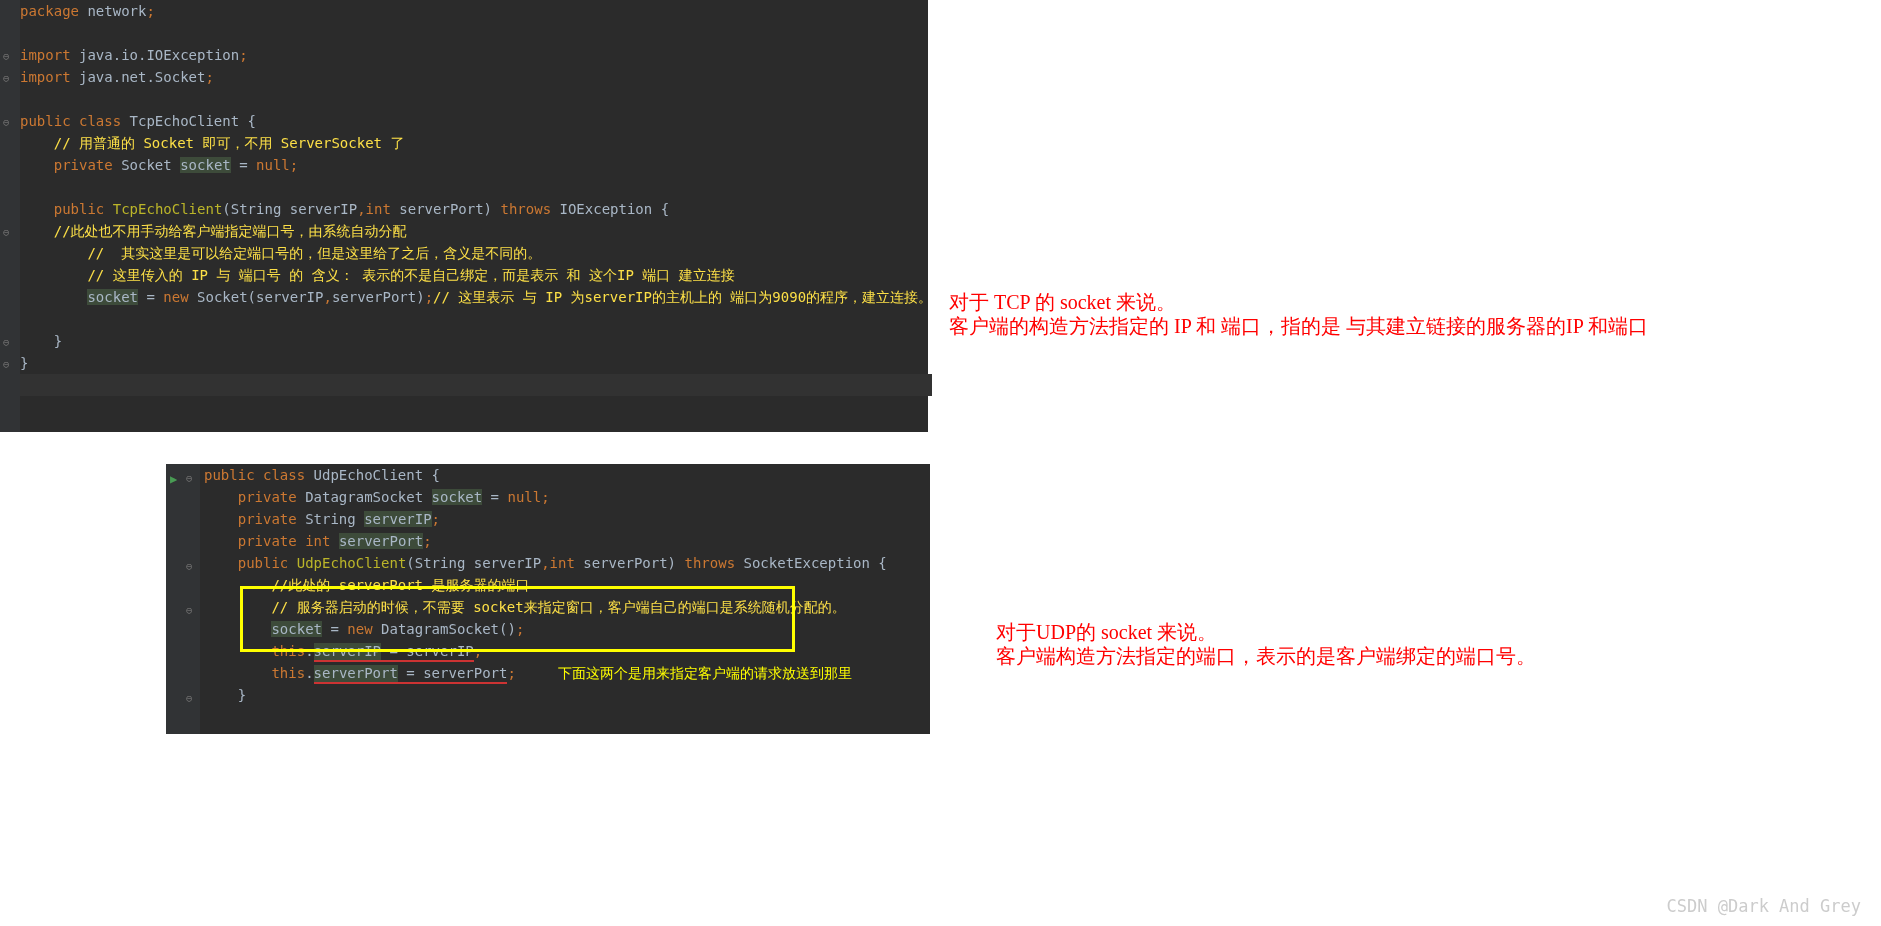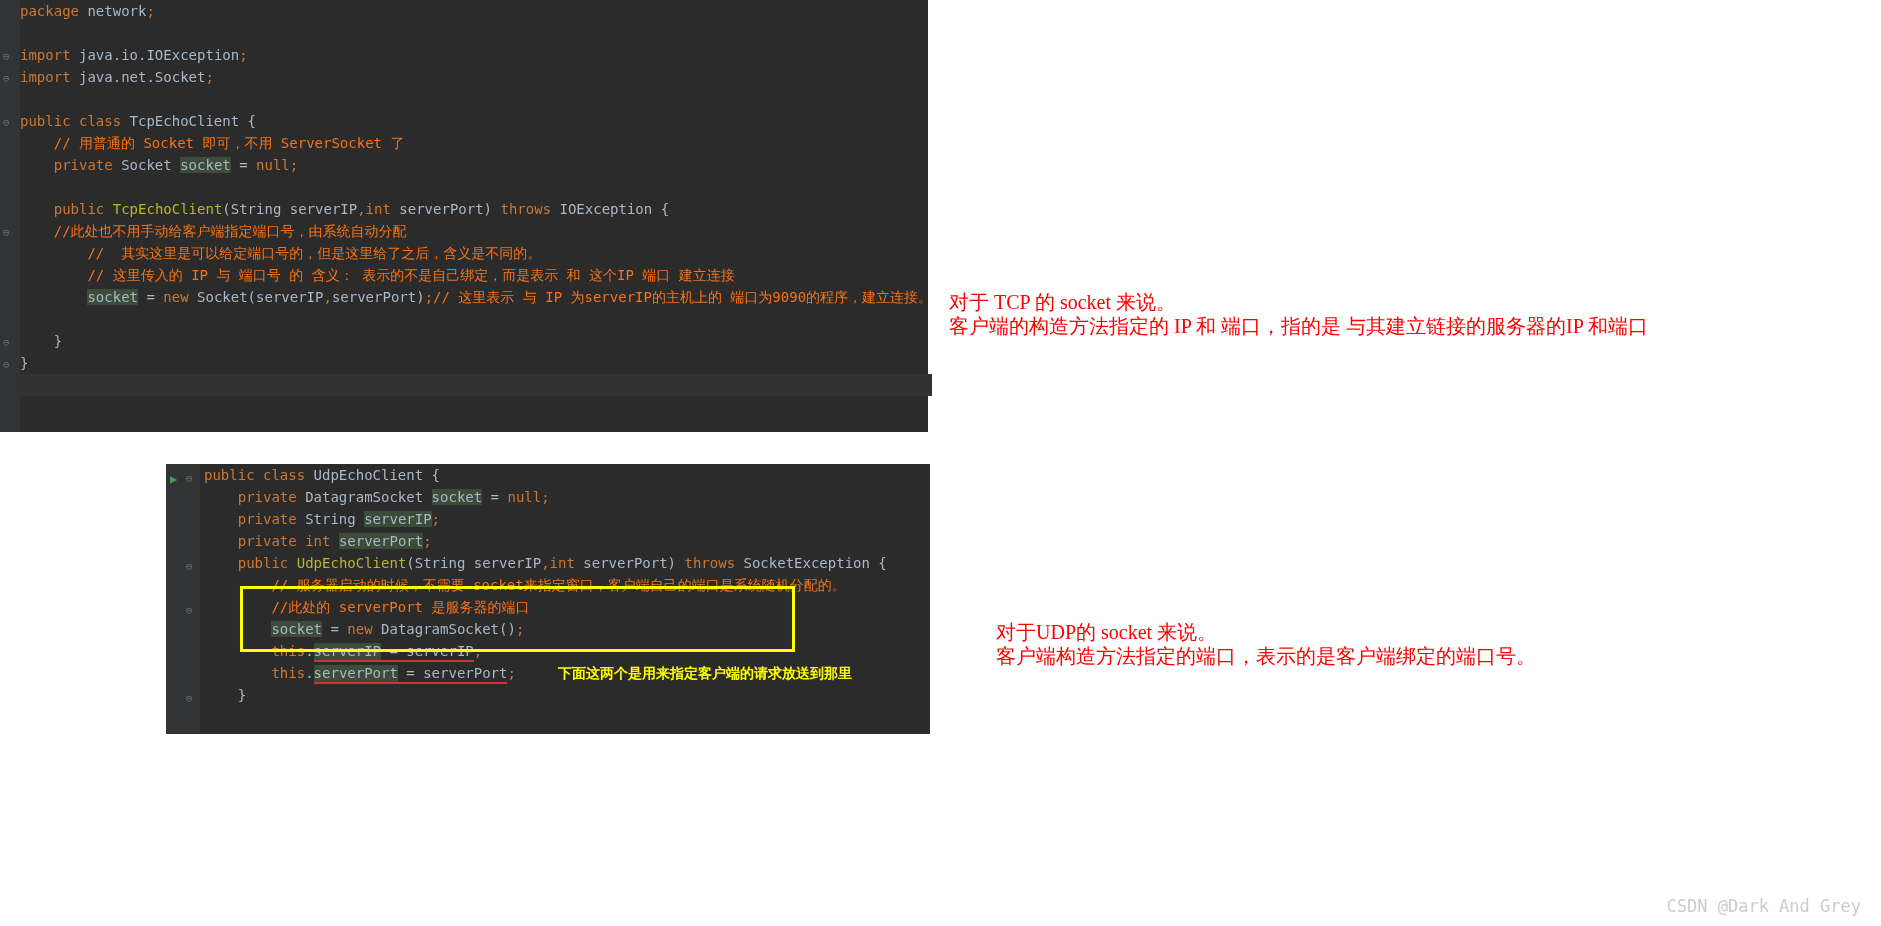--- a/index.html
+++ b/index.html
@@ -48,21 +48,21 @@
     .code-area2 {
       left: 38px;
     }
     .code-line {
       white-space: pre;
       color: #a9b7c6;
       height: 22px;
     }
     .kw { color: #cc7832; }
     .cls { color: #a9b7c6; }
-    .comment { color: #f97316; }
+    .comment { color: #fde047; }
     .ann { color: #bbb529; }
     .highlight { background: #3d4b3a; }
     .fold-icon {
       position: absolute;
       color: #6e6e6e;
       font-size: 11px;
     }
     .run-icon {
       position: absolute;
       color: #499c54;
@@ -95,21 +95,20 @@
       font-size: 17px;
     }
     .yellow-box {
       position: absolute;
       border: 3px solid #ffff00;
       background: transparent;
     }
     .inline-anno {
       color: #ffff00;
       font-family: 'SimSun', serif;
-      font-weight: bold;
     }
     .red-underline {
       border-bottom: 2px solid #cc3333;
       padding-bottom: 1px;
     }
   </style>
 </head>
 <body>
 
 <div class="editor-pane editor1">
@@ -155,22 +154,22 @@
     <span class="fold-icon" style="top:92px;left:20px;">⊖</span>
     <span class="fold-icon" style="top:136px;left:20px;">⊖</span>
     <span class="fold-icon" style="top:224px;left:20px;">⊖</span>
   </div>
   <div class="code-area code-area2" id="code2">
       <div class="code-line"><span class="kw">public class </span><span class="cls">UdpEchoClient </span><span>{</span></div>
       <div class="code-line">    <span class="kw">private </span><span>DatagramSocket </span><span class="highlight">socket</span><span> = </span><span class="kw">null</span><span class="kw">;</span></div>
       <div class="code-line">    <span class="kw">private </span><span>String </span><span class="highlight">serverIP</span><span class="kw">;</span></div>
       <div class="code-line">    <span class="kw">private int </span><span class="highlight">serverPort</span><span class="kw">;</span></div>
       <div class="code-line">    <span class="kw">public </span><span class="ann">UdpEchoClient</span><span>(String serverIP</span><span class="kw">,</span><span class="kw">int </span><span>serverPort) </span><span class="kw">throws </span><span>SocketException {</span></div>
+      <div class="code-line">        <span class="comment">//此处的 serverPort 是服务器的端口</span></div>
       <div class="code-line">        <span class="comment">// 服务器启动的时候，不需要 socket来指定窗口，客户端自己的端口是系统随机分配的。</span></div>
-      <div class="code-line">        <span class="comment">//此处的 serverPort 是服务器的端口</span></div>
       <div class="code-line">        <span class="highlight">socket</span><span> = </span><span class="kw">new </span><span>DatagramSocket()</span><span class="kw">;</span></div>
       <div class="code-line">        <span class="kw">this</span><span>.</span><span class="highlight red-underline">serverIP</span><span class="red-underline"> = serverIP</span><span class="kw">;</span></div>
       <div class="code-line">        <span class="kw">this</span><span>.</span><span class="highlight red-underline">serverPort</span><span class="red-underline"> = serverPort</span><span class="kw">;</span><span>     </span><span class="inline-anno">下面这两个是用来指定客户端的请求放送到那里</span></div>
       <div class="code-line">    <span>}</span></div>
     </div>
   <div class="yellow-box" style="left:74px; top:122px; width:555px; height:66px;"></div>
 </div>
 
 <div class="annotation anno2">
   <div>对于UDP的 socket 来说。</div>

